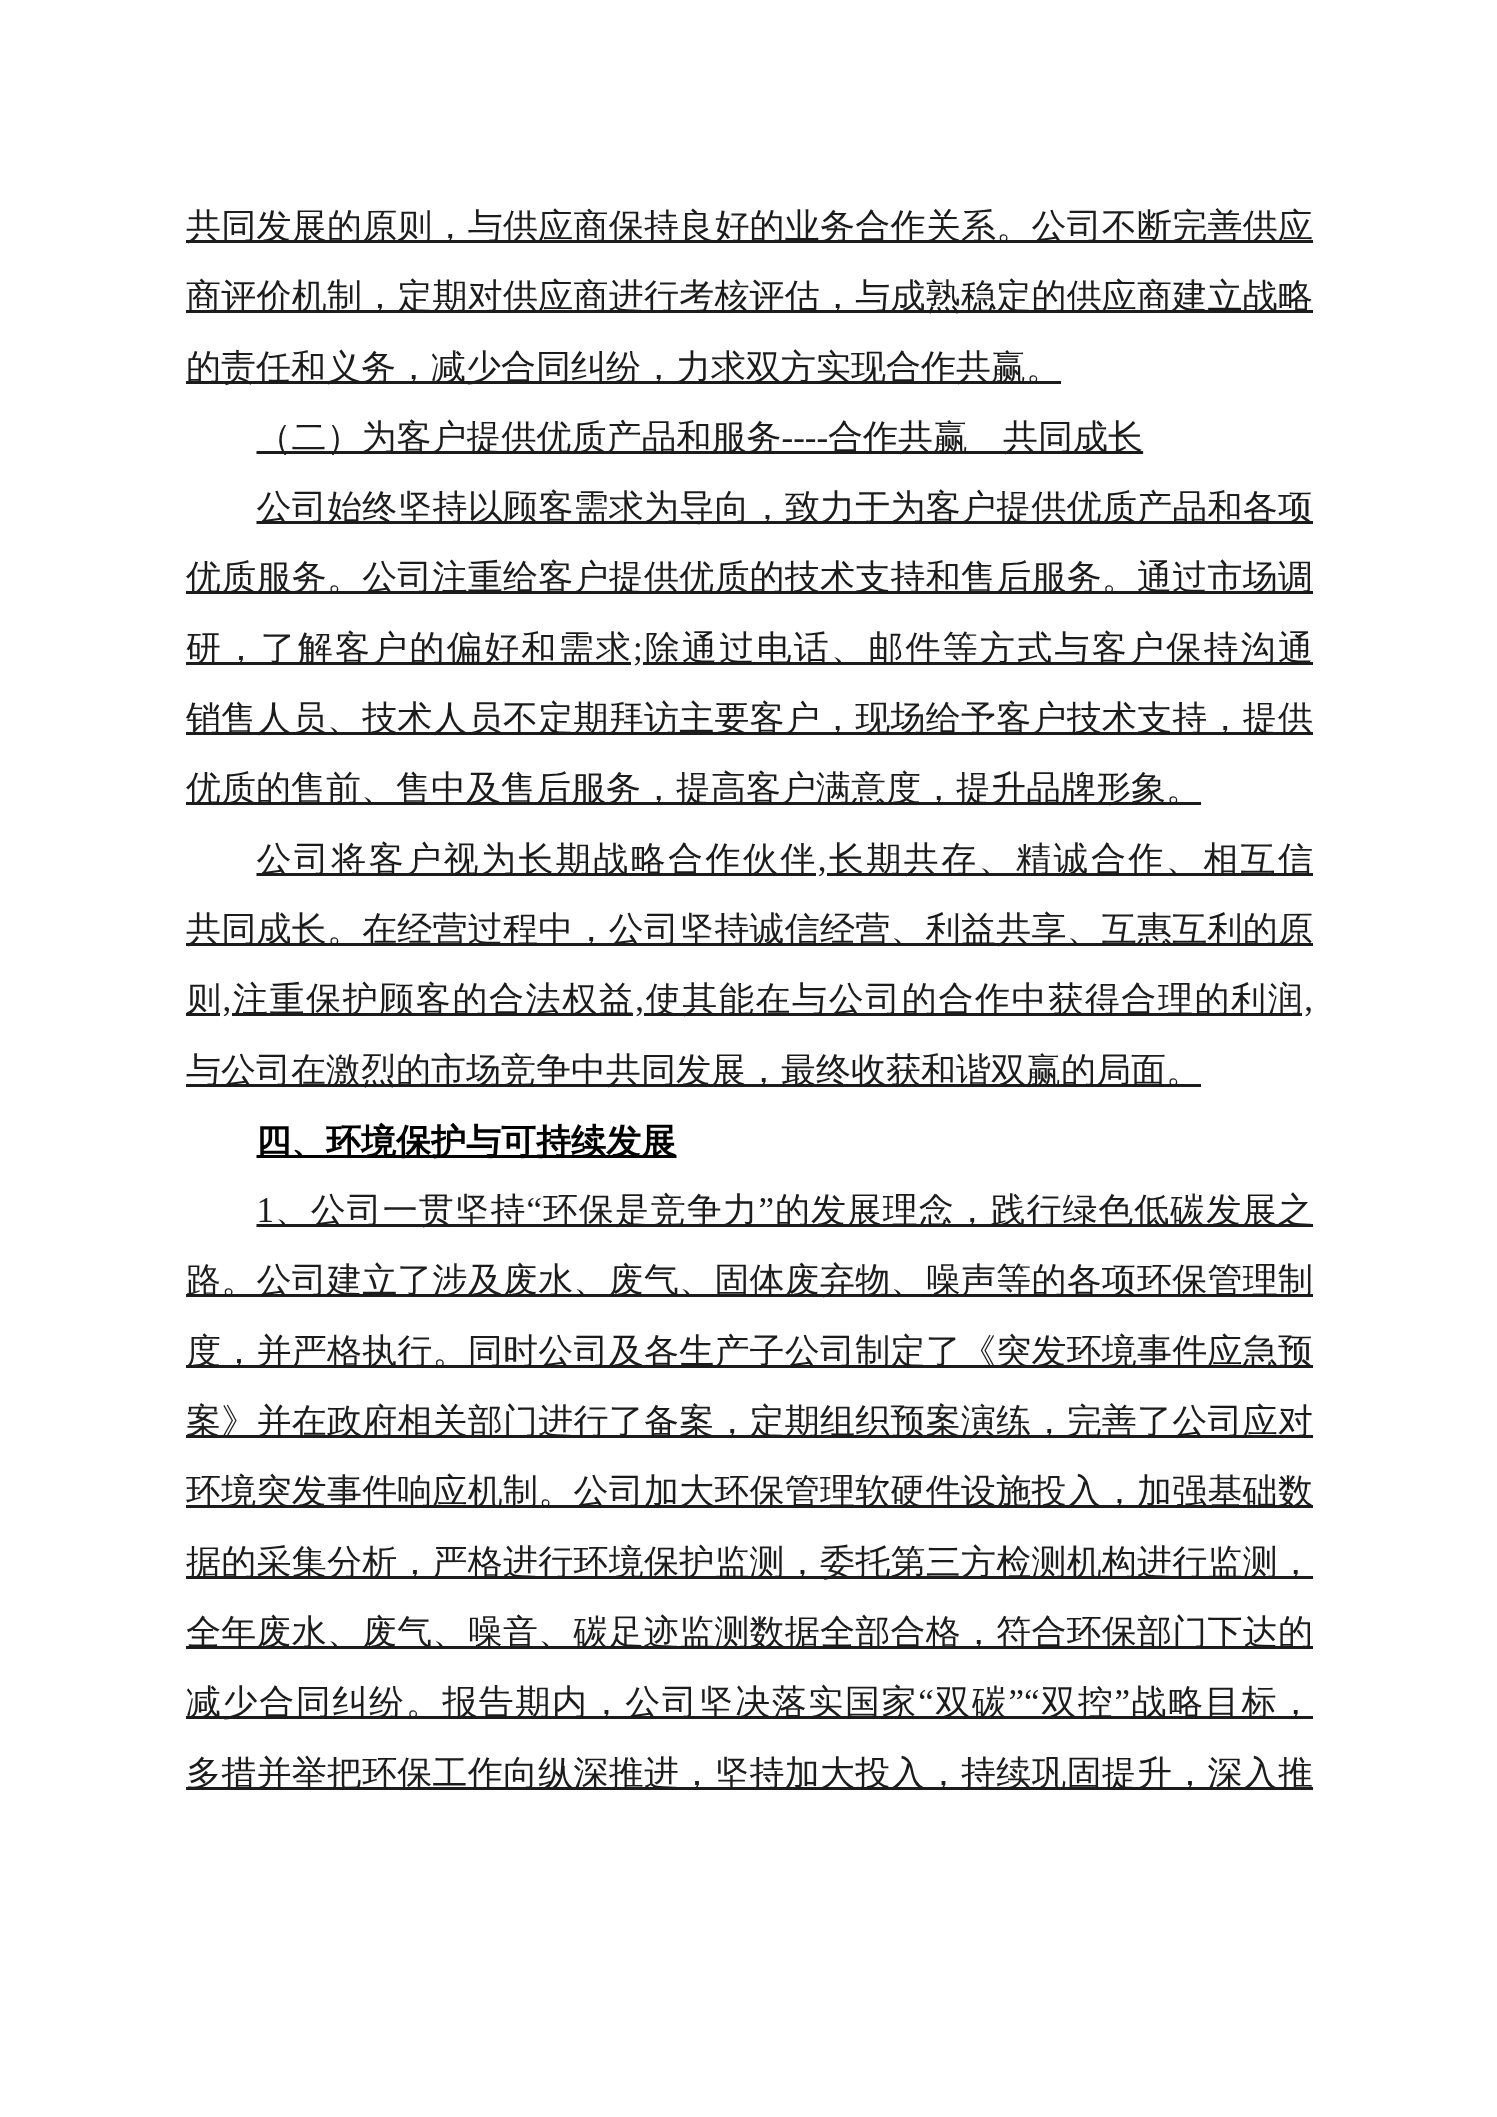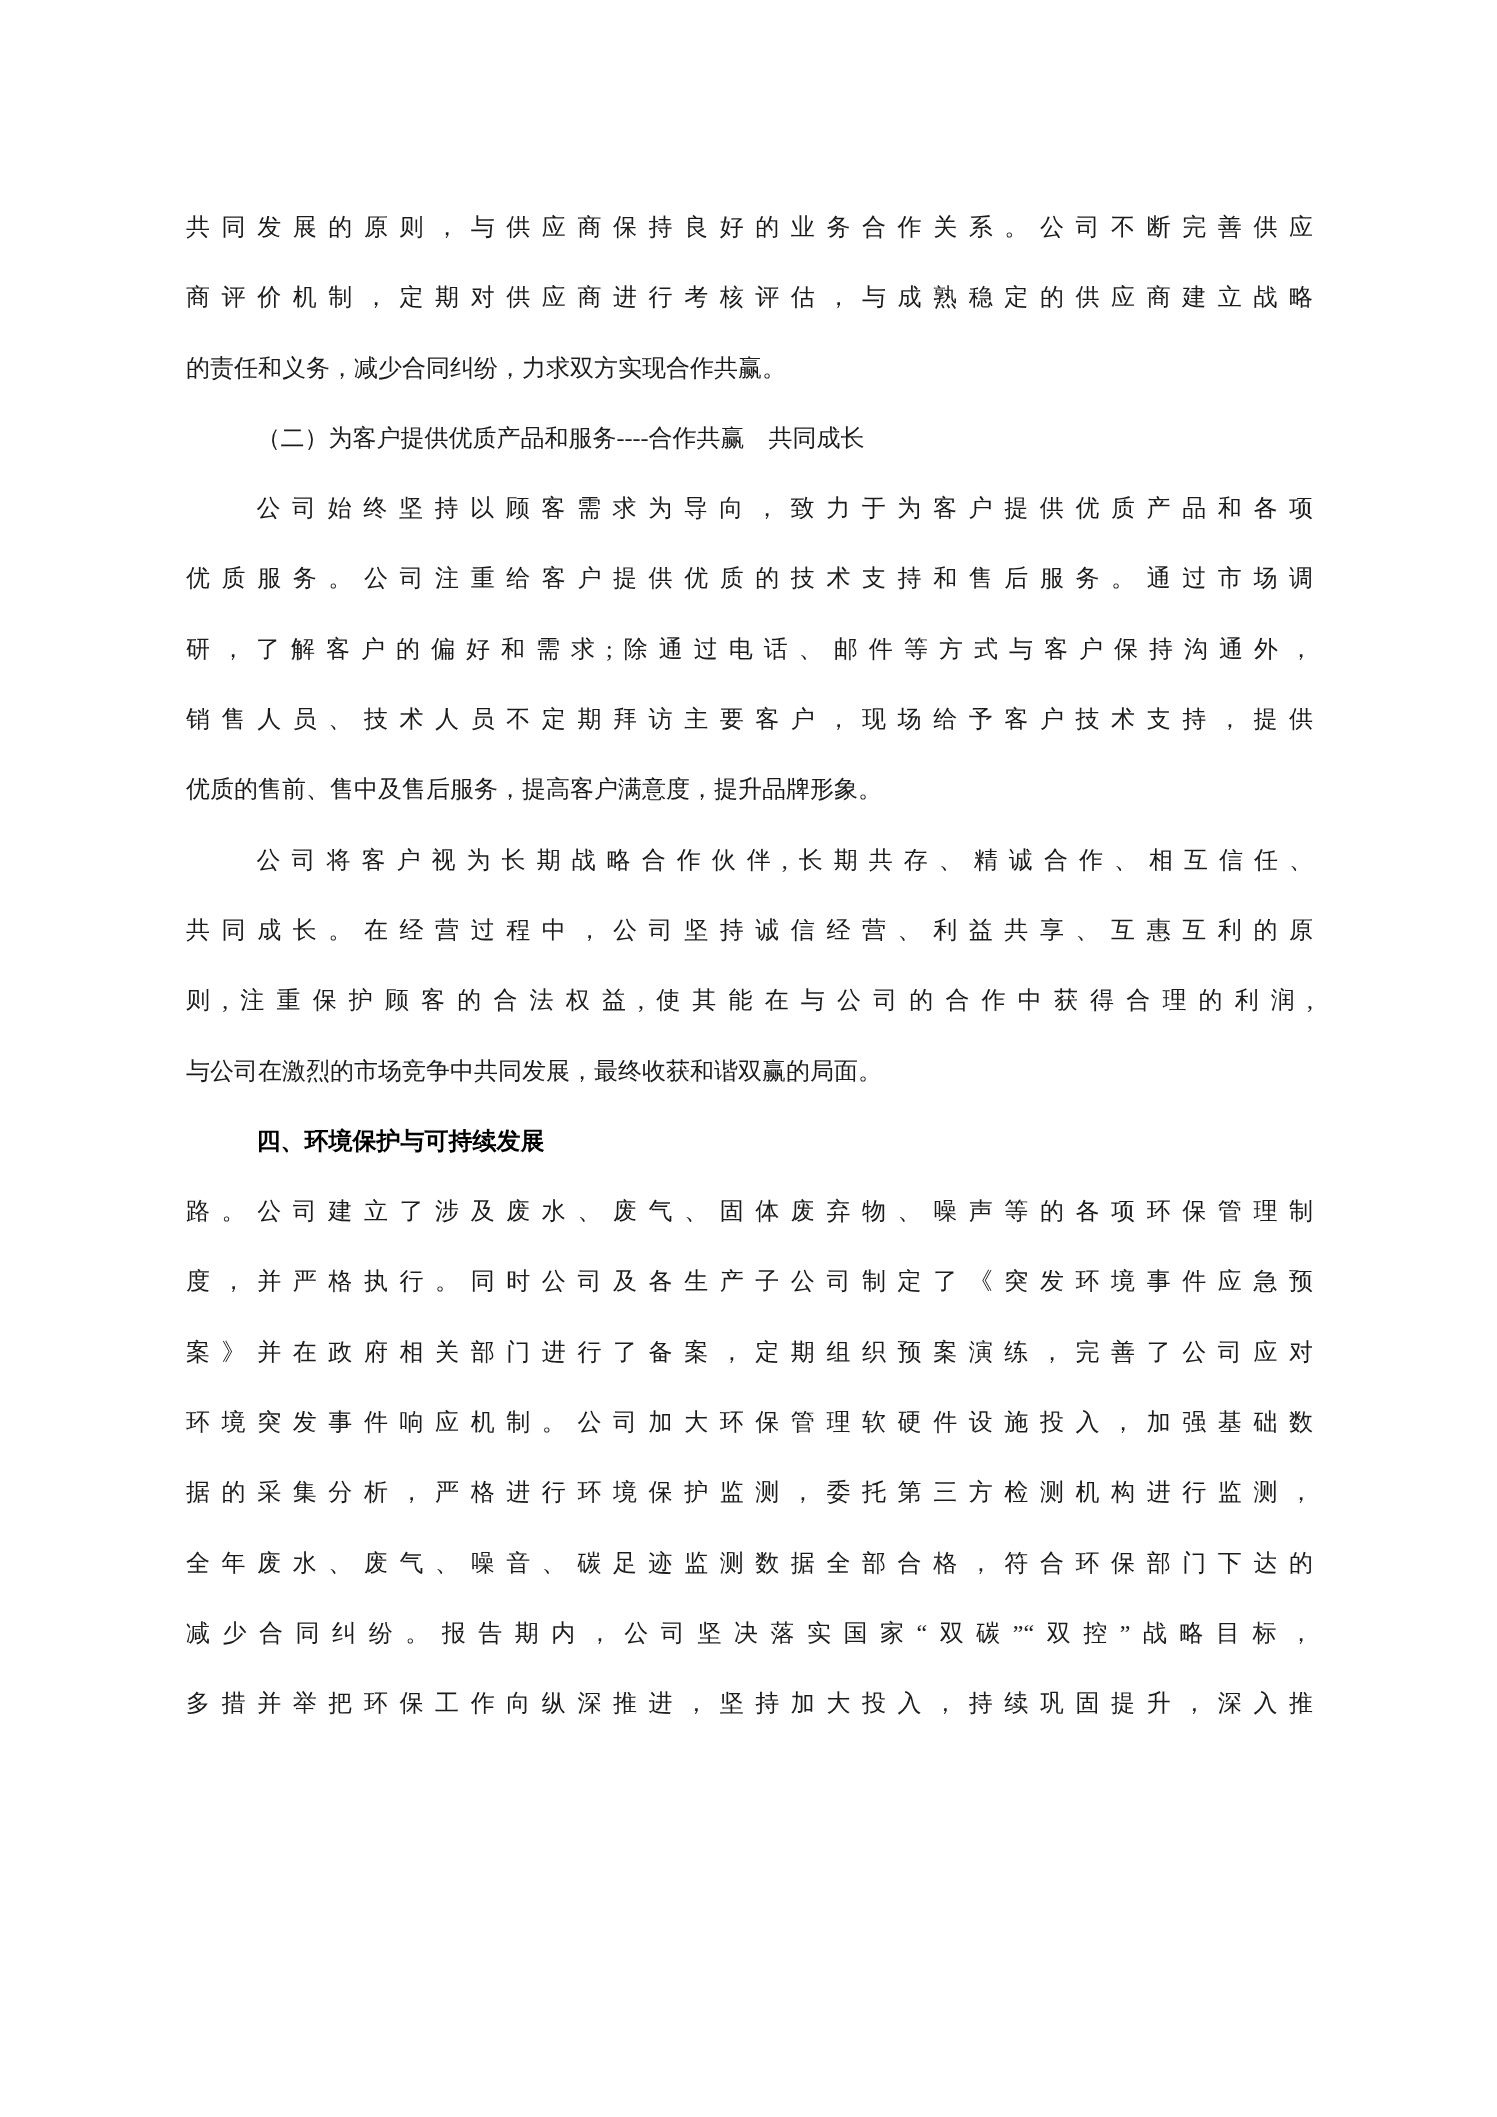--- a/index.html
+++ b/index.html
@@ -15,26 +15,27 @@
     overflow: hidden;
   }
   .content {
     position: absolute;
     left: 186px;
     top: 192px;
     width: 1127px;
   }
   .line {
     font-family: "Liberation Serif", "DejaVu Serif", serif;
-    font-size: 24px;
+    font-size: 35px;
     height: 70.3px;
     line-height: 70.3px;
     color: #1c1c1c;
     text-align: left;
     overflow: hidden;
+    text-decoration: underline;
   }
   .line.justify {
     text-align: justify;
     text-align-last: justify;
   }
   .line.indent {
     text-indent: 70.5px;
   }
   .line.bold {
     font-weight: 700;
@@ -54,20 +55,21 @@
       <div class="line justify indent">公司始终坚持以顾客需求为导向，致力于为客户提供优质产品和各项</div>
       <div class="line justify">优质服务。公司注重给客户提供优质的技术支持和售后服务。通过市场调</div>
       <div class="line justify">研，了解客户的偏好和需求;除通过电话、邮件等方式与客户保持沟通外，</div>
       <div class="line justify">销售人员、技术人员不定期拜访主要客户，现场给予客户技术支持，提供</div>
       <div class="line">优质的售前、售中及售后服务，提高客户满意度，提升品牌形象。</div>
       <div class="line justify indent">公司将客户视为长期战略合作伙伴,长期共存、精诚合作、相互信任、</div>
       <div class="line justify">共同成长。在经营过程中，公司坚持诚信经营、利益共享、互惠互利的原</div>
       <div class="line justify">则,注重保护顾客的合法权益,使其能在与公司的合作中获得合理的利润,</div>
       <div class="line">与公司在激烈的市场竞争中共同发展，最终收获和谐双赢的局面。</div>
       <div class="line indent bold">四、环境保护与可持续发展</div>
+      <div class="line justify indent">1、公司一贯坚持“环保是竞争力”的发展理念，践行绿色低碳发展之</div>
       <div class="line justify">路。公司建立了涉及废水、废气、固体废弃物、噪声等的各项环保管理制</div>
       <div class="line justify">度，并严格执行。同时公司及各生产子公司制定了《突发环境事件应急预</div>
       <div class="line justify">案》并在政府相关部门进行了备案，定期组织预案演练，完善了公司应对</div>
       <div class="line justify">环境突发事件响应机制。公司加大环保管理软硬件设施投入，加强基础数</div>
       <div class="line justify">据的采集分析，严格进行环境保护监测，委托第三方检测机构进行监测，</div>
       <div class="line justify">全年废水、废气、噪音、碳足迹监测数据全部合格，符合环保部门下达的</div>
       <div class="line justify">减少合同纠纷。报告期内，公司坚决落实国家“双碳”“双控”战略目标，</div>
       <div class="line justify">多措并举把环保工作向纵深推进，坚持加大投入，持续巩固提升，深入推</div>
     </div>
 </div>

